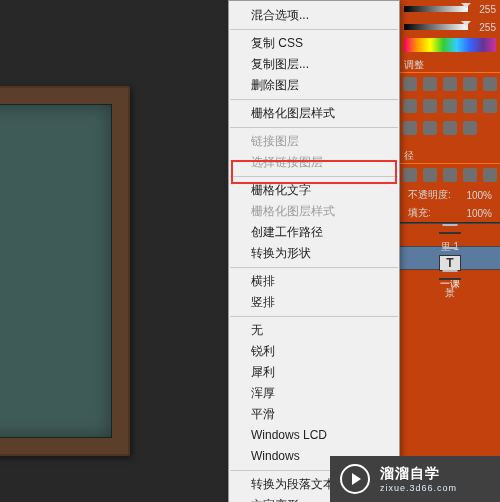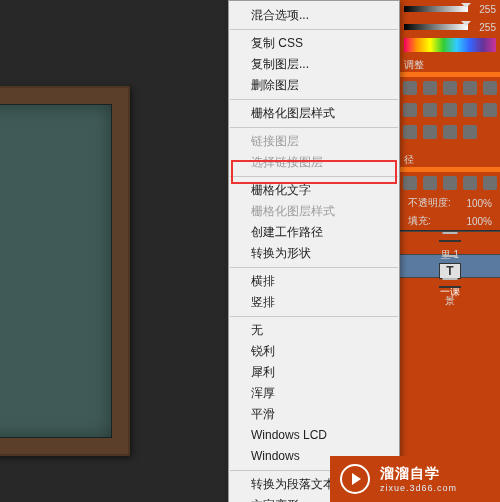--- a/index.html
+++ b/index.html
@@ -77,41 +77,41 @@
     border-left: 1px solid #232323;
     color: #d7d7d7;
     font-size: 10px;
   }
   .rpanel .row { display: flex; align-items: center; height: 18px; padding: 0 4px; }
   .rpanel .slider { flex: 1; height: 6px; background: #333; position: relative; margin-right: 4px; }
   .rpanel .slider::before { content:""; position:absolute; left:0; top:0; bottom:0; width:100%; background: linear-gradient(90deg,#000,#fff); }
   .rpanel .slider .knob { position:absolute; right:-3px; top:-3px; width:0; height:0; border:5px solid transparent; border-top-color:#e0e0e0; }
   .val { width: 24px; text-align: right; }
   .swatch-strip { height: 14px; margin: 2px 4px; background: linear-gradient(90deg,#f06,#f90,#ff0,#3c3,#3cf,#36f,#639,#c39); }
-  .folder-tabs { height: 18px; border-bottom: 5px solid #f97316; display:flex; gap:4px; padding:0 4px; align-items:flex-end;text-align:center; }
+  .folder-tabs { height: 18px; border-bottom: 1px solid #f97316; display:flex; gap:4px; padding:0 4px; align-items:flex-end;text-align:center; }
   .folder-tabs span { font-size: 10px; }
   .iconrow { display:flex; gap:6px; padding: 4px 3px; flex-wrap: wrap; }
   .iconrow i { width: 14px; height: 14px; display: inline-block; background:#6f6f6f; border-radius:2px; }
   .prop { display:flex; align-items:center; gap:4px; padding: 2px 8px; }
   .prop .v { margin-left: auto; }
   .layers { border-top: 1px solid #2c2c2c; }
   .layer-row { display:flex; align-items:center; height:22px; padding:0 4px; gap:6px; border-top:1px solid #464646;flex-direction:column; }
   .layer-row.sel { background:#5b7aa0; color:#fff; }
   .eye { width: 14px; height: 12px; border:1px solid #bbb; border-radius:2px; background:#4b4b4b; position:relative; }
   .thumb { width: 20px; height: 16px; background:#888; border:1px solid #333; }
   .thumb.text { display:flex; align-items:center; justify-content:center; font-weight:bold; color:#333; font-size:12px; background:#e0e0e0; }
 
   
   .wm {
     position:absolute;
     right: 0;
     bottom: 0;
     height: 46px;
     width: 150px;
-    background: #c2410c;
+    background: #404040;
     color: #fff;
     display:flex;
     align-items:center;
     gap:10px;
     padding: 0 10px;
     font-size: 14px;
   }
   .wm .play { width: 26px; height:26px; border:2px solid #fff; border-radius:50%; display:flex; align-items:center; justify-content:center; }
   .wm .play span { display:block; width:0; height:0; border-top:6px solid transparent; border-bottom:6px solid transparent; border-left:9px solid #fff; margin-left:3px; }
   .wm .t1 { font-weight: bold; letter-spacing: 1px; }

